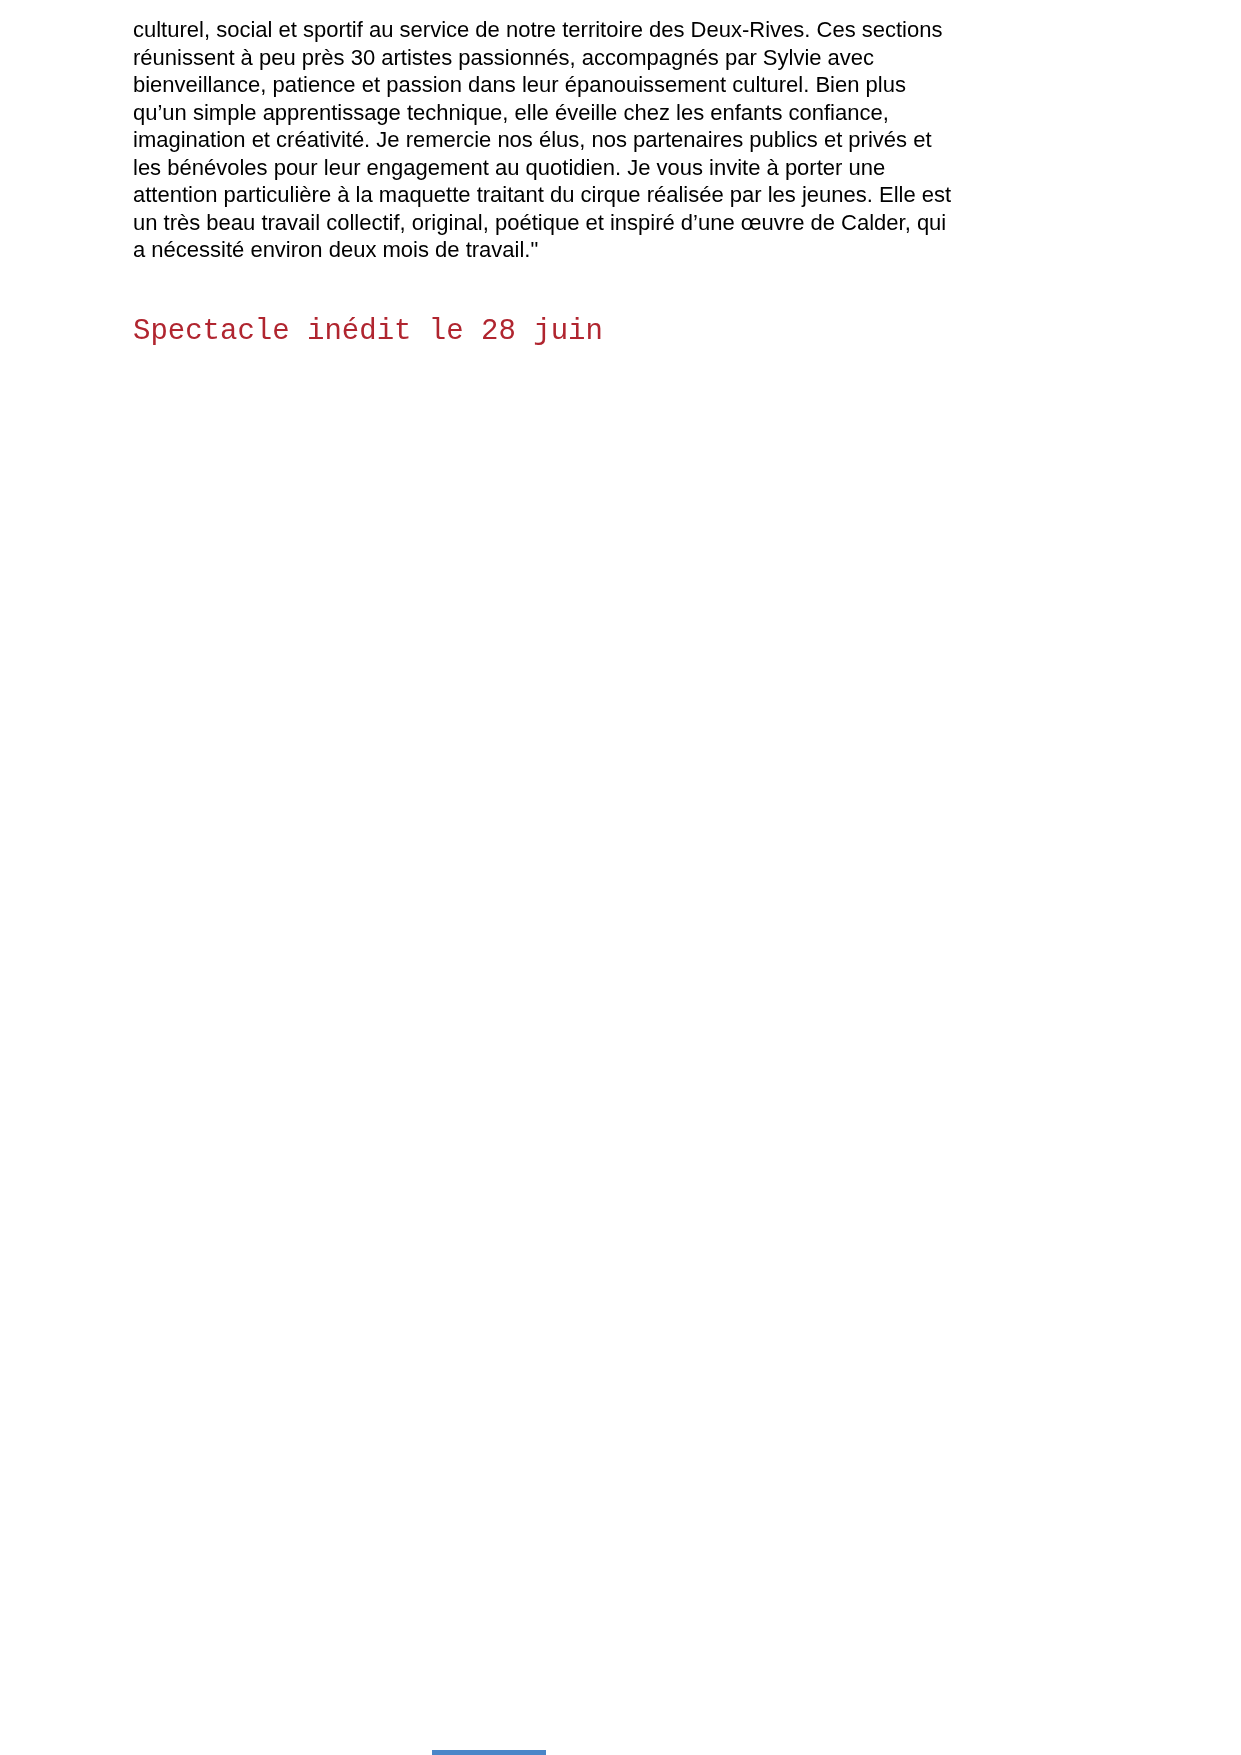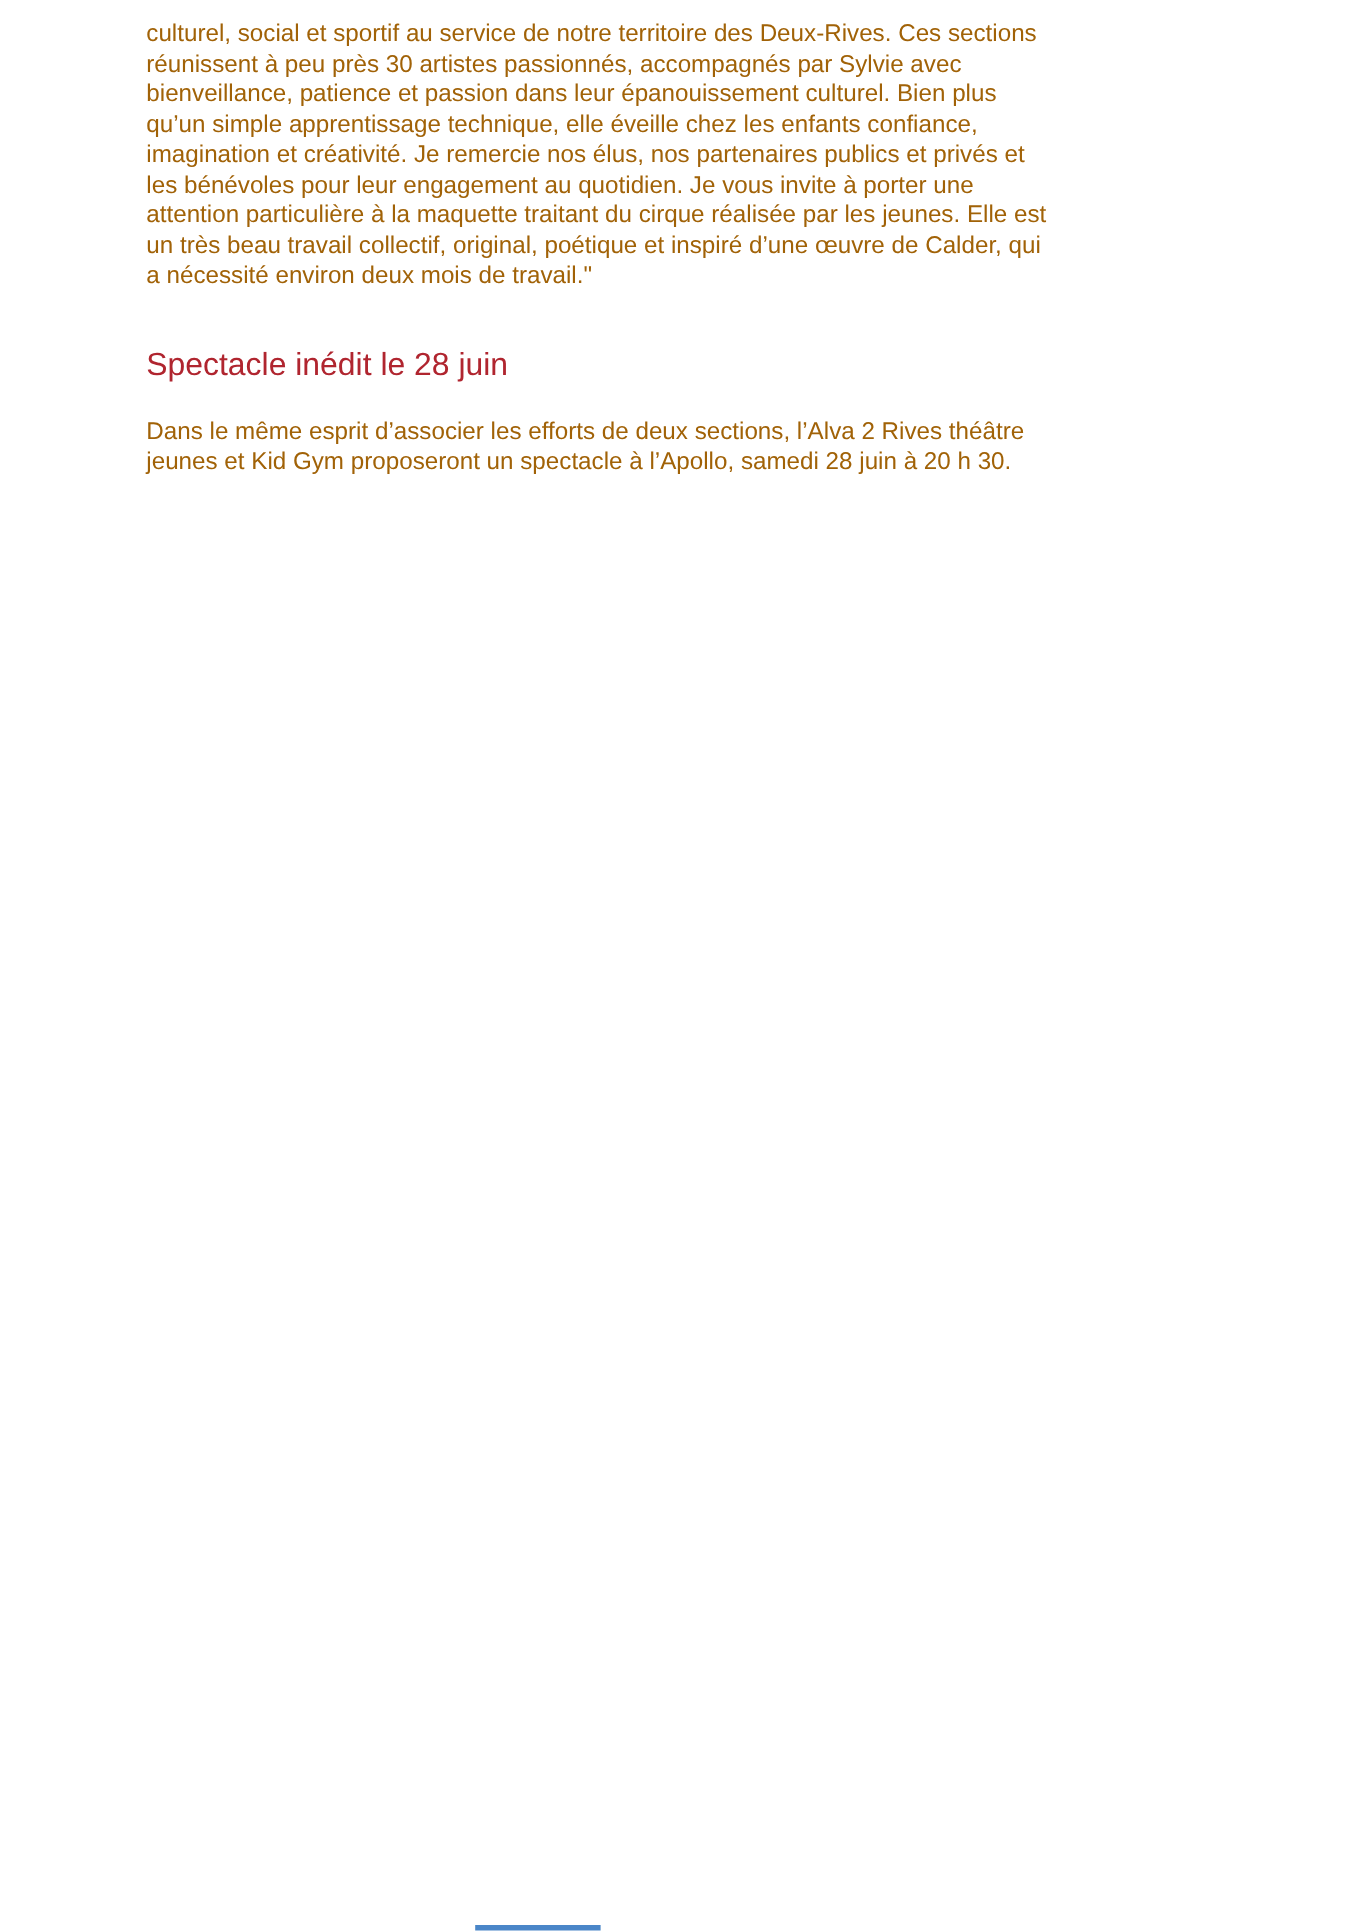--- a/index.html
+++ b/index.html
@@ -22,26 +22,26 @@
   .content {
     position: absolute;
     left: 133px;
     top: 16px;
     width: 985px;
   }
   .body-par {
     font-family: "Liberation Sans", sans-serif;
     font-size: 22px;
     line-height: 27.5px;
-    color: #a16207;
+    color: #000000;
     white-space: pre-line;
     margin: 0 0 20px 0;
   }
   .section-heading {
-    font-family: Liberation Sans, sans-serif;
+    font-family: Liberation Mono, monospace;
     font-weight: 400;
     font-size: 29px;
     line-height: 36px;
     color: #b0252f;
     margin: 50px 0 28px 0;
   }
   .bottom-bar {
     position: absolute;
     left: 432px;
     bottom: 0;
@@ -62,19 +62,17 @@
 qu’un simple apprentissage technique, elle éveille chez les enfants confiance,
 imagination et créativité. Je remercie nos élus, nos partenaires publics et privés et
 les bénévoles pour leur engagement au quotidien. Je vous invite à porter une
 attention particulière à la maquette traitant du cirque réalisée par les jeunes. Elle est
 un très beau travail collectif, original, poétique et inspiré d’une œuvre de Calder, qui
 a nécessité environ deux mois de travail."</div>
 
 
     <h2 class="section-heading">Spectacle inédit le 28 juin</h2>
 
-    <div class="body-par">Dans le même esprit d’associer les efforts de deux sections, l’Alva 2 Rives théâtre
-jeunes et Kid Gym proposeront un spectacle à l’Apollo, samedi 28 juin à 20 h 30.</div>
 
   </div>
 
   <div class="bottom-bar"></div>
 </div>
 
 </body></html>

